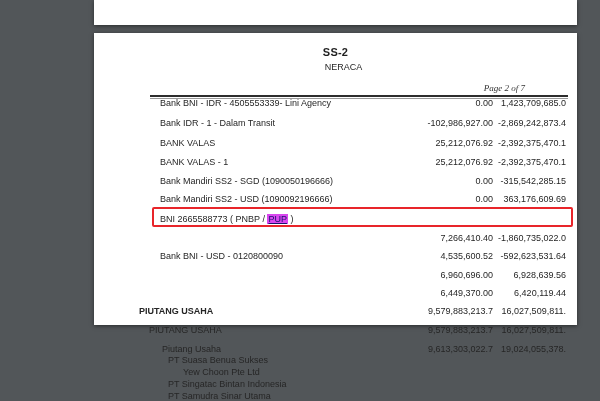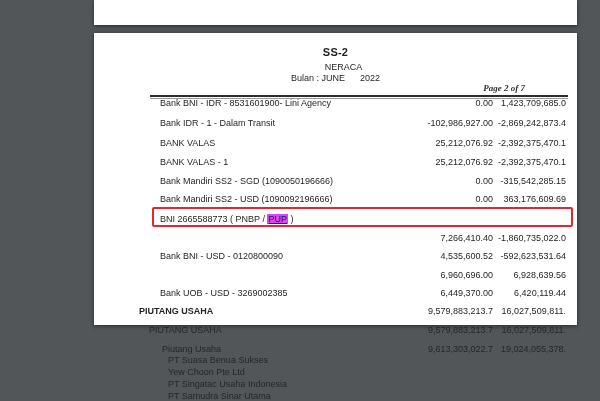--- a/index.html
+++ b/index.html
@@ -21,21 +21,21 @@
   .doc-subtitle{
     position:absolute;top:29px;left:0;right:0;text-align:center;
     font-size:9px;color:#262626;padding-left:16px;
   }
   .doc-period{
     position:absolute;top:40px;left:0;right:0;text-align:center;
     font-size:9px;color:#262626;white-space:pre;
   }
   .page-indicator{
     position:absolute;top:50px;right:52px;
-    font-family:"Liberation Serif", serif;font-style:italic;font-weight:bold;
+    font-family:"Liberation Serif", serif;font-style:italic;font-weight:normal;
     font-size:9px;color:#333333;
   }
   .rule{
     position:absolute;top:62px;left:56px;width:418px;height:4px;
   }
   .rule .thick{height:2px;background:#2d2d2d;}
   .rule .thin{height:1px;background:#9a9a9a;margin-top:1px;}
   .row{position:absolute;left:0;right:0;height:12px;font-size:9px;color:#262626;}
   .row .lbl{position:absolute;white-space:nowrap;}
   .row .v1{position:absolute;right:84px;white-space:nowrap;}
@@ -57,30 +57,29 @@
   }
 </style>
 </head>
 <body>
 
 <div class="page page-prev"></div>
 
 <div class="page page-main">
   <div class="doc-title">SS-2</div>
   <div class="doc-subtitle">NERACA</div>
-  <div class="doc-period">Bulan : JUNE      2022</div>
   <div class="page-indicator">Page 2 of 7</div>
   <div class="rule">
     <div class="thick"></div>
       <div class="thin"></div>
   </div>
 
   <div id="rows">
       <div class="row lvl-bank" style="top: 65px;">
-        <span class="lbl">Bank BNI - IDR - 8531601900- Lini Agency</span>
+        <span class="lbl">Bank BNI - IDR - 4505553339- Lini Agency</span>
         <span class="v1">0.00</span>
         <span class="v2">1,423,709,685.0</span>
       </div>
       <div class="row lvl-bank" style="top: 85px;">
         <span class="lbl">Bank IDR - 1 - Dalam Transit</span>
         <span class="v1">-102,986,927.00</span>
         <span class="v2">-2,869,242,873.4</span>
       </div>
       <div class="row lvl-bank" style="top: 105px;">
         <span class="lbl">BANK VALAS</span>
@@ -114,21 +113,20 @@
       <div class="row lvl-bank" style="top: 218px;">
         <span class="lbl">Bank BNI - USD - 0120800090</span>
         <span class="v1">4,535,600.52</span>
         <span class="v2">-592,623,531.64</span>
       </div>
       <div class="row lvl-bank" style="top: 237px;">
         <span class="v1">6,960,696.00</span>
         <span class="v2">6,928,639.56</span>
       </div>
       <div class="row lvl-bank" style="top: 255px;">
-        <span class="lbl">Bank UOB - USD - 3269002385</span>
         <span class="v1">6,449,370.00</span>
         <span class="v2">6,420,119.44</span>
       </div>
       <div class="row lvl-l0" style="top: 273px;">
         <span class="lbl">PIUTANG USAHA</span>
         <span class="v1">9,579,883,213.7</span>
         <span class="v2">16,027,509,811.</span>
       </div>
       <div class="row lvl-l1" style="top: 292px;">
         <span class="lbl">PIUTANG USAHA</span>
@@ -138,27 +136,27 @@
       <div class="row lvl-l2" style="top: 311px;">
         <span class="lbl">Piutang Usaha</span>
         <span class="v1">9,613,303,022.7</span>
         <span class="v2">19,024,055,378.</span>
       </div>
       <div class="row lvl-l3" style="top: 322px; padding-left: 48px;">
         <span class="lbl">PT Suasa Benua Sukses</span>
         <span class="v1"></span>
         <span class="v2"></span>
       </div>
-      <div class="row lvl-l3" style="top: 334px;">
+      <div class="row lvl-l3" style="top: 334px; margin-left: 15px;">
         <span class="lbl">Yew Choon Pte Ltd</span>
         <span class="v1"></span>
         <span class="v2"></span>
       </div>
       <div class="row lvl-l3" style="top: 346px;">
-        <span class="lbl">PT Singatac Usaha Indonesia</span>
+        <span class="lbl">PT Singatac Bintan Indonesia</span>
         <span class="v1"></span>
         <span class="v2"></span>
       </div>
       <div class="row lvl-l3" style="top: 358px;">
         <span class="lbl">PT Samudra Sinar Utama</span>
         <span class="v1"></span>
         <span class="v2"></span>
       </div>
     </div>
 

